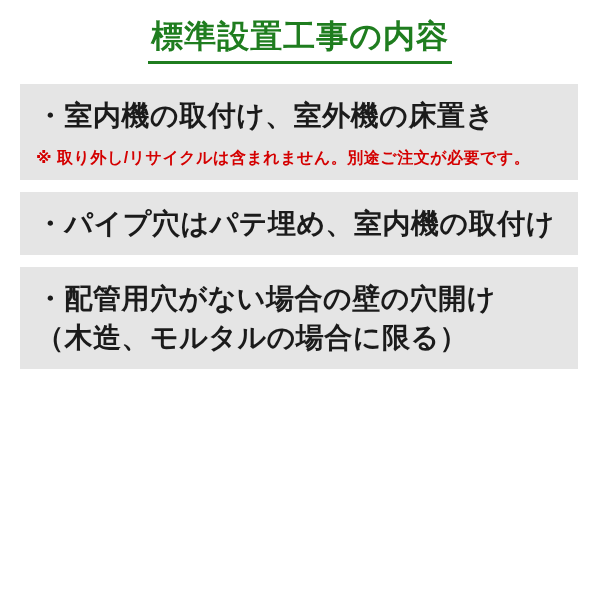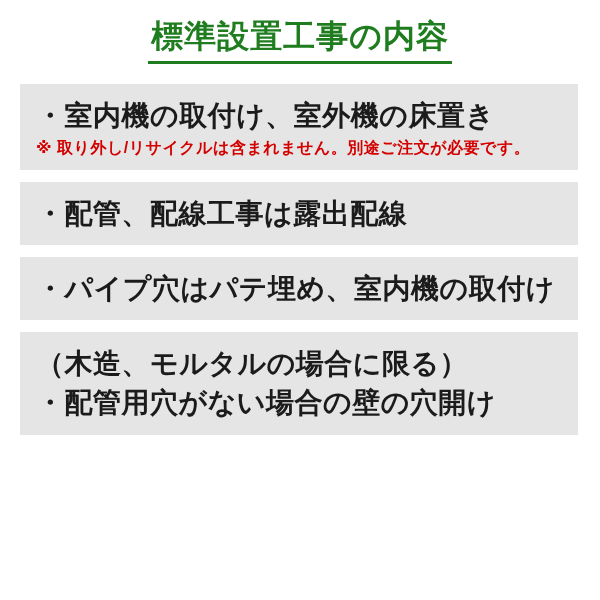--- a/index.html
+++ b/index.html
@@ -45,21 +45,21 @@
     letter-spacing: 0.5px;
   }
   .item-line {
     white-space: nowrap;
   }
   .item-note {
     font-size: 16px;
     font-weight: bold;
     color: #d40000;
     line-height: 1.25;
-    margin-top: 3px;
+    margin-top: 13px;
     letter-spacing: 0.5px;
     white-space: nowrap;
   }
 </style>
 </head>
 <body>
 
 <div class="page">
 
   <div class="title-wrap">
@@ -67,29 +67,26 @@
   </div>
 
   <div class="list">
 
     <div class="list-item">
       <div class="item-line">・室内機の取付け、室外機の床置き</div>
       <div class="item-note">※ 取り外し/リサイクルは含まれません。別途ご注文が必要です。</div>
     </div>
 
 
-    <div class="list-item">
-      <div class="item-line">・配管、配線工事は露出配線</div>
-    </div>
 
     <div class="list-item">
       <div class="item-line">・パイプ穴はパテ埋め、室内機の取付け</div>
     </div>
 
     <div class="list-item">
+      <div class="item-line">・配管用穴がない場合の壁の穴開け</div>
       <div class="item-line">（木造、モルタルの場合に限る）</div>
-      <div class="item-line">・配管用穴がない場合の壁の穴開け</div>
     </div>
 
 
   </div>
 
 </div>
 
 </body></html>

